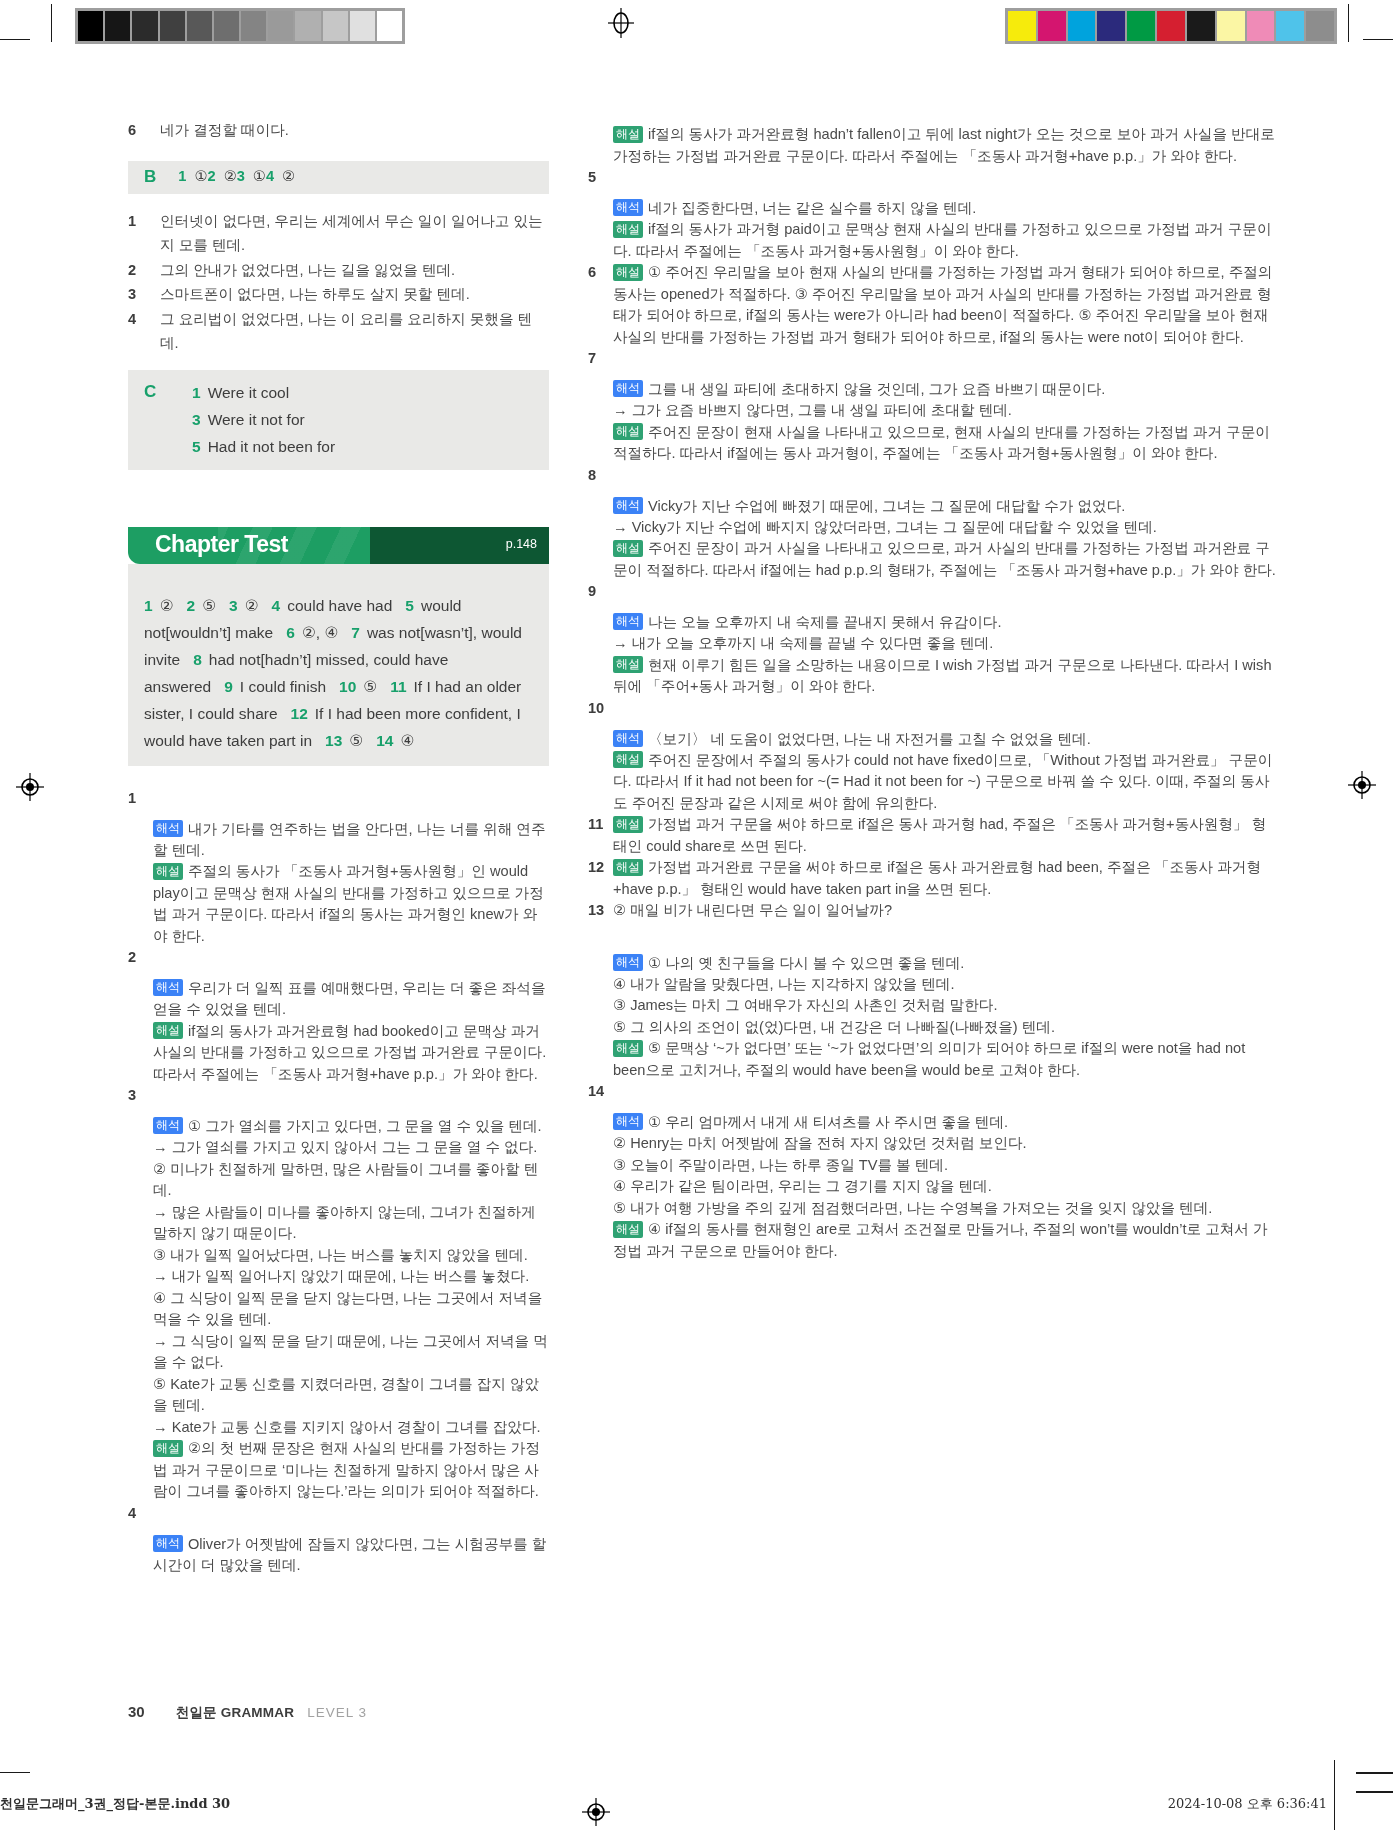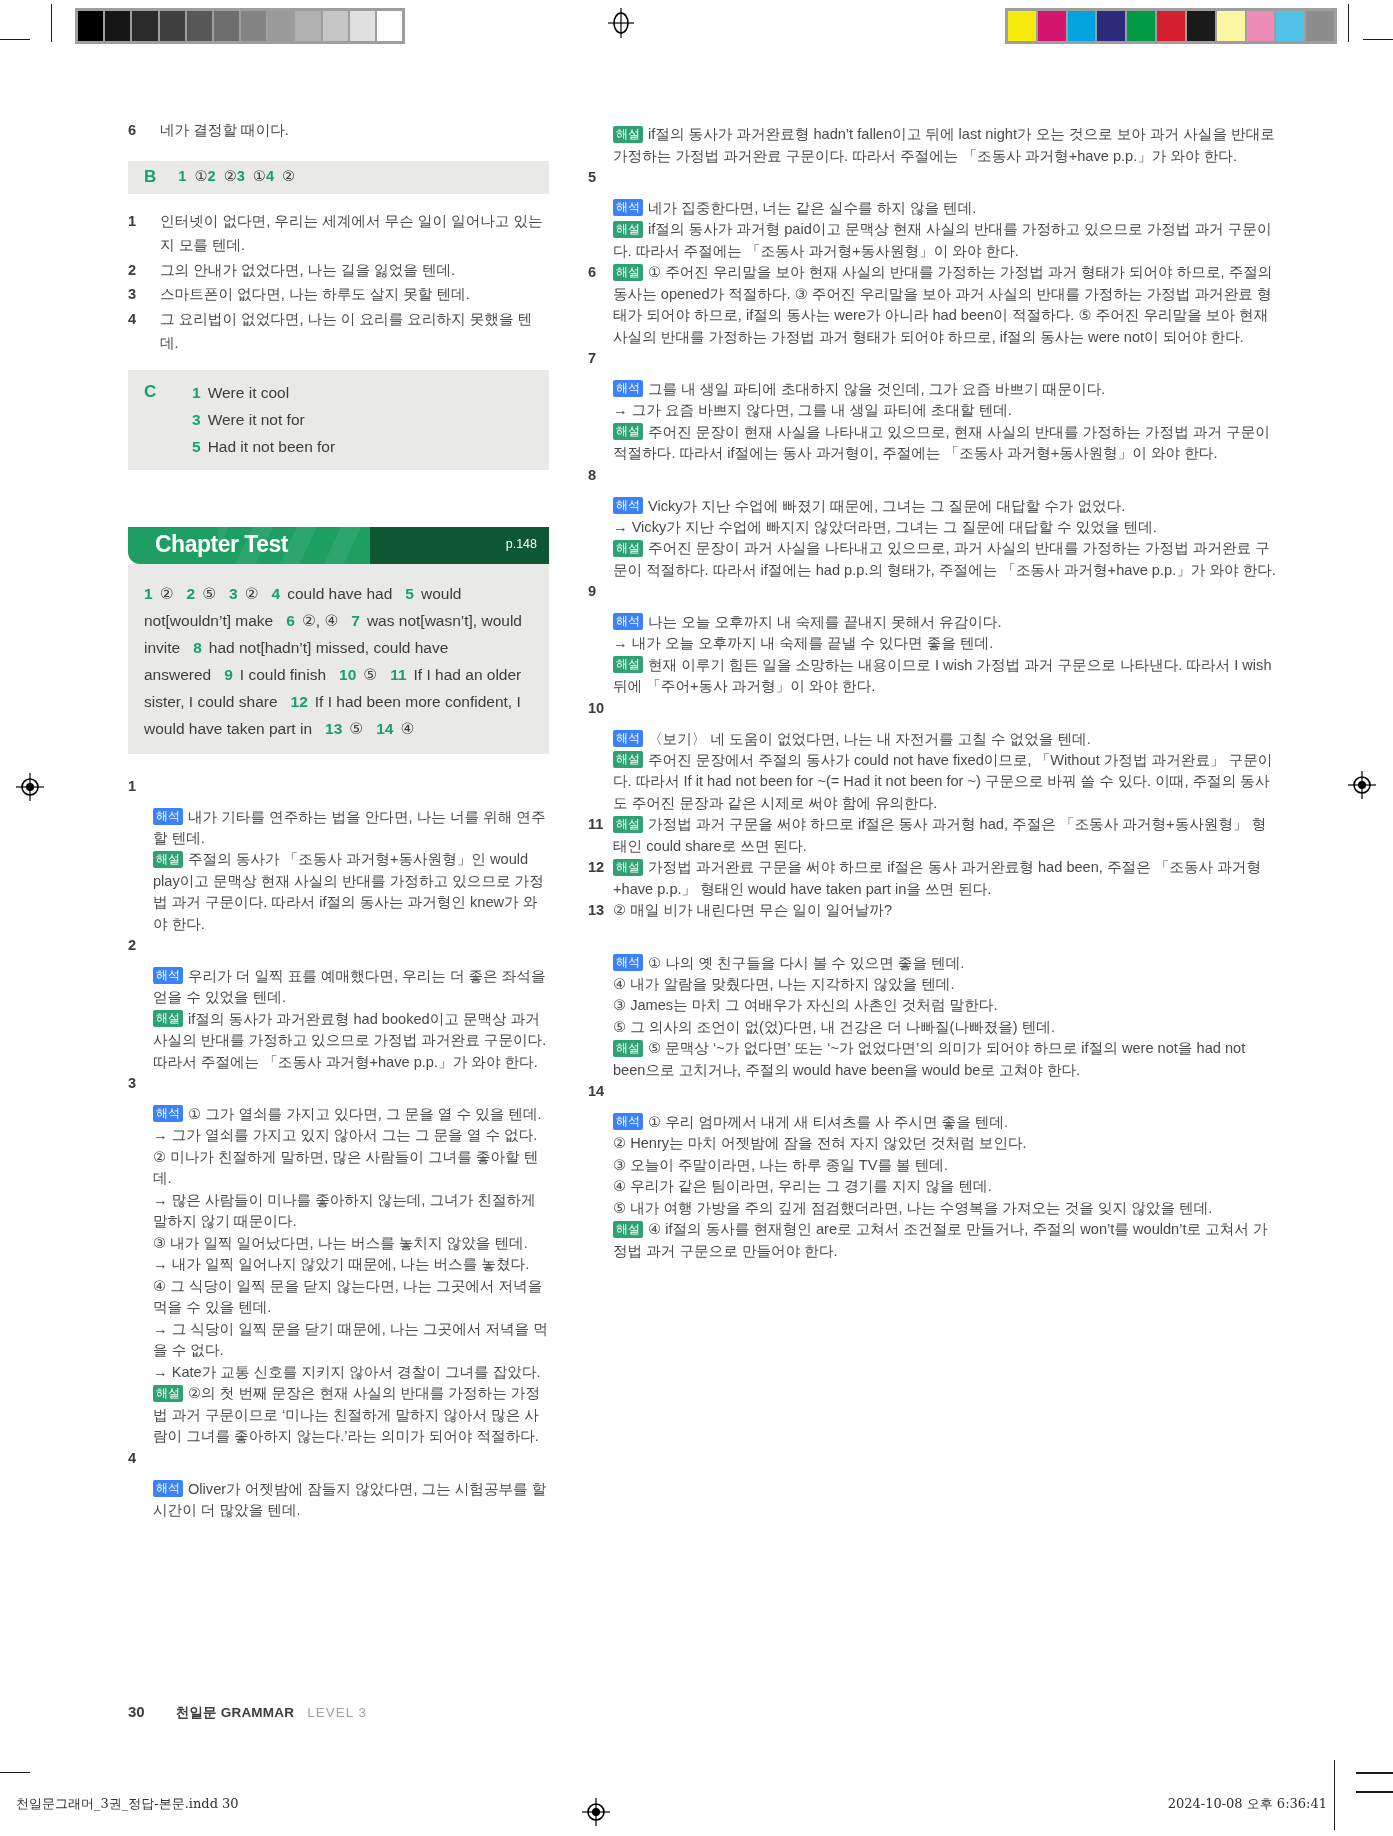--- a/index.html
+++ b/index.html
@@ -39,39 +39,39 @@
   
   .ch-header{display:flex;height:37px;}
   .ch-left{width:242px;background:#1d9e63;border-bottom-left-radius:12px;display:flex;align-items:center;
            padding-left:27px;box-sizing:border-box;position:relative;overflow:hidden;}
   .ch-left::after{content:"";position:absolute;left:90px;top:-20px;width:150px;height:80px;
            background:repeating-linear-gradient(115deg,rgba(255,255,255,.07) 0 18px,rgba(255,255,255,0) 18px 40px);}
   .ch-title{color:#fff;font-weight:bold;font-size:23px;letter-spacing:-.5px;}
   .ch-right{flex:1;background:#0d5733;display:flex;align-items:center;justify-content:flex-end;
             padding-right:12px;color:#fff;font-size:12.5px;}
   
-  .answers{padding:16px 16px 12px 16px;line-height:27px;font-size:15.5px;color:#3d3d3d;margin-bottom:22px;}
+  .answers{padding:28px 16px 12px 16px;line-height:27px;font-size:15.5px;color:#3d3d3d;margin-bottom:22px;}
   .ans-item{margin-right:13px;}
   .ans-item .g{margin-right:7px;}
   
   .exp-item{display:flex;}
   .exp-item .num-dark{width:25px;flex-shrink:0;}
   .exp-body{flex:1;}
   .badge{display:inline-block;font-size:12px;line-height:17px;padding:0 3px;border-radius:2px;
          color:#fff;margin-right:5px;vertical-align:1.5px;}
   .badge[data-type="해석"]{background:#3b82f6;margin-top:32px;}
   .badge[data-type="해설"]{background:#2fa273;}
   
   .footer{position:absolute;left:128px;top:1703px;display:flex;align-items:baseline;}
   .footer .pnum{font-weight:bold;font-size:15px;color:#3d3d3d;margin-right:31px;}
   .footer .btitle{font-weight:bold;font-size:13.5px;color:#3d3d3d;letter-spacing:.2px;}
   .footer .blevel{font-size:13.5px;color:#a2a2a2;margin-left:13px;letter-spacing:1px;}
   .slug{position:absolute;top:1795px;font-family:"DejaVu Serif","Liberation Serif",serif;
         font-size:13px;color:#2f2f2f;}
-  .slug-file{left:16px;}
+  .slug-file{left:0;font-weight:bold;}
   .slug-time{right:66px;}
 </style>
 </head>
 <body>
 
 <div class="sheet">
 
   <div class="calbar gs-bar">
 
   <div class="cell" style="background: rgb(0, 0, 0);"></div>
@@ -221,20 +221,21 @@
           <div class="exp-body">
 
           <div class="part"><span class="badge" data-type="해석">해석</span><span>① 그가 열쇠를 가지고 있다면, 그 문을 열 수 있을 텐데.</span></div>
             <div class="part"><span>→ 그가 열쇠를 가지고 있지 않아서 그는 그 문을 열 수 없다.</span></div>
             <div class="part"><span>② 미나가 친절하게 말하면, 많은 사람들이 그녀를 좋아할 텐데.</span></div>
             <div class="part"><span>→ 많은 사람들이 미나를 좋아하지 않는데, 그녀가 친절하게 말하지 않기 때문이다.</span></div>
             <div class="part"><span>③ 내가 일찍 일어났다면, 나는 버스를 놓치지 않았을 텐데.</span></div>
             <div class="part"><span>→ 내가 일찍 일어나지 않았기 때문에, 나는 버스를 놓쳤다.</span></div>
             <div class="part"><span>④ 그 식당이 일찍 문을 닫지 않는다면, 나는 그곳에서 저녁을 먹을 수 있을 텐데.</span></div>
             <div class="part"><span>→ 그 식당이 일찍 문을 닫기 때문에, 나는 그곳에서 저녁을 먹을 수 없다.</span></div>
+            <div class="part"><span>⑤ Kate가 교통 신호를 지켰더라면, 경찰이 그녀를 잡지 않았을 텐데.</span></div>
             <div class="part"><span>→ Kate가 교통 신호를 지키지 않아서 경찰이 그녀를 잡았다.</span></div>
             <div class="part"><span class="badge" data-type="해설">해설</span><span>②의 첫 번째 문장은 현재 사실의 반대를 가정하는 가정법 과거 구문이므로 ‘미나는 친절하게 말하지 않아서 많은 사람이 그녀를 좋아하지 않는다.’라는 의미가 되어야 적절하다.</span></div>
           </div>
         </div>
         <div class="exp-item">
           <span class="num-dark">4</span>
           <div class="exp-body">
 
           <div class="part"><span class="badge" data-type="해석">해석</span><span>Oliver가 어젯밤에 잠들지 않았다면, 그는 시험공부를 할 시간이 더 많았을 텐데.</span></div>
           </div>

